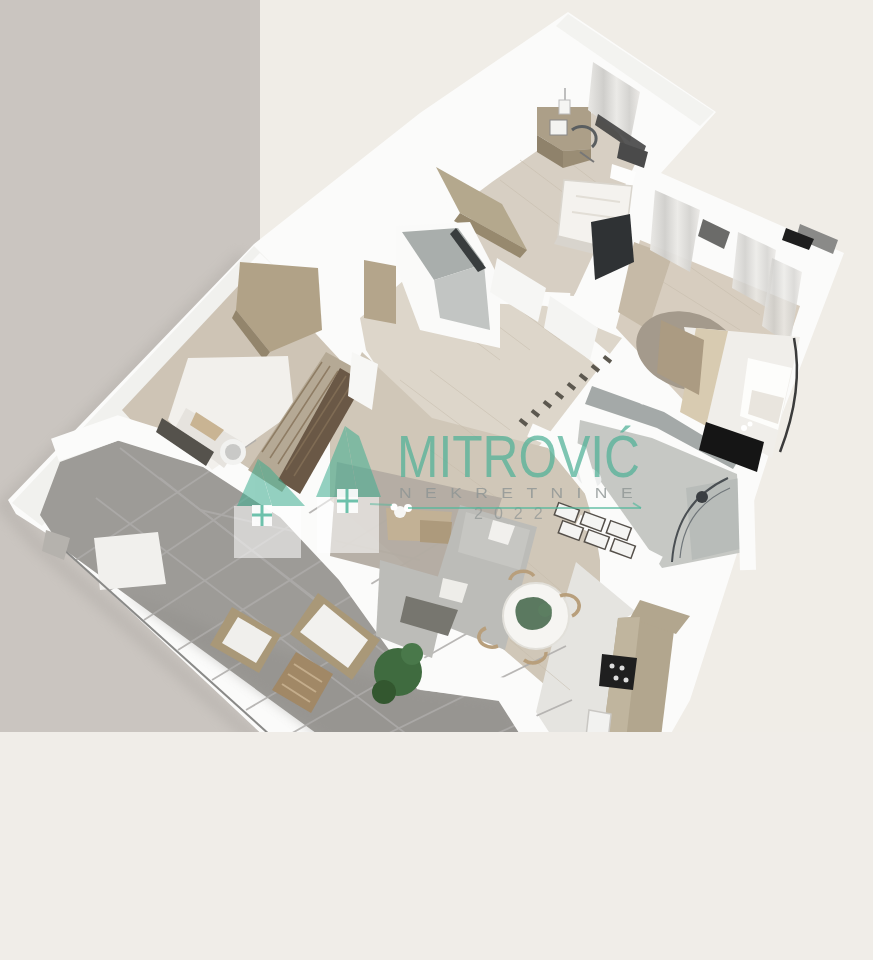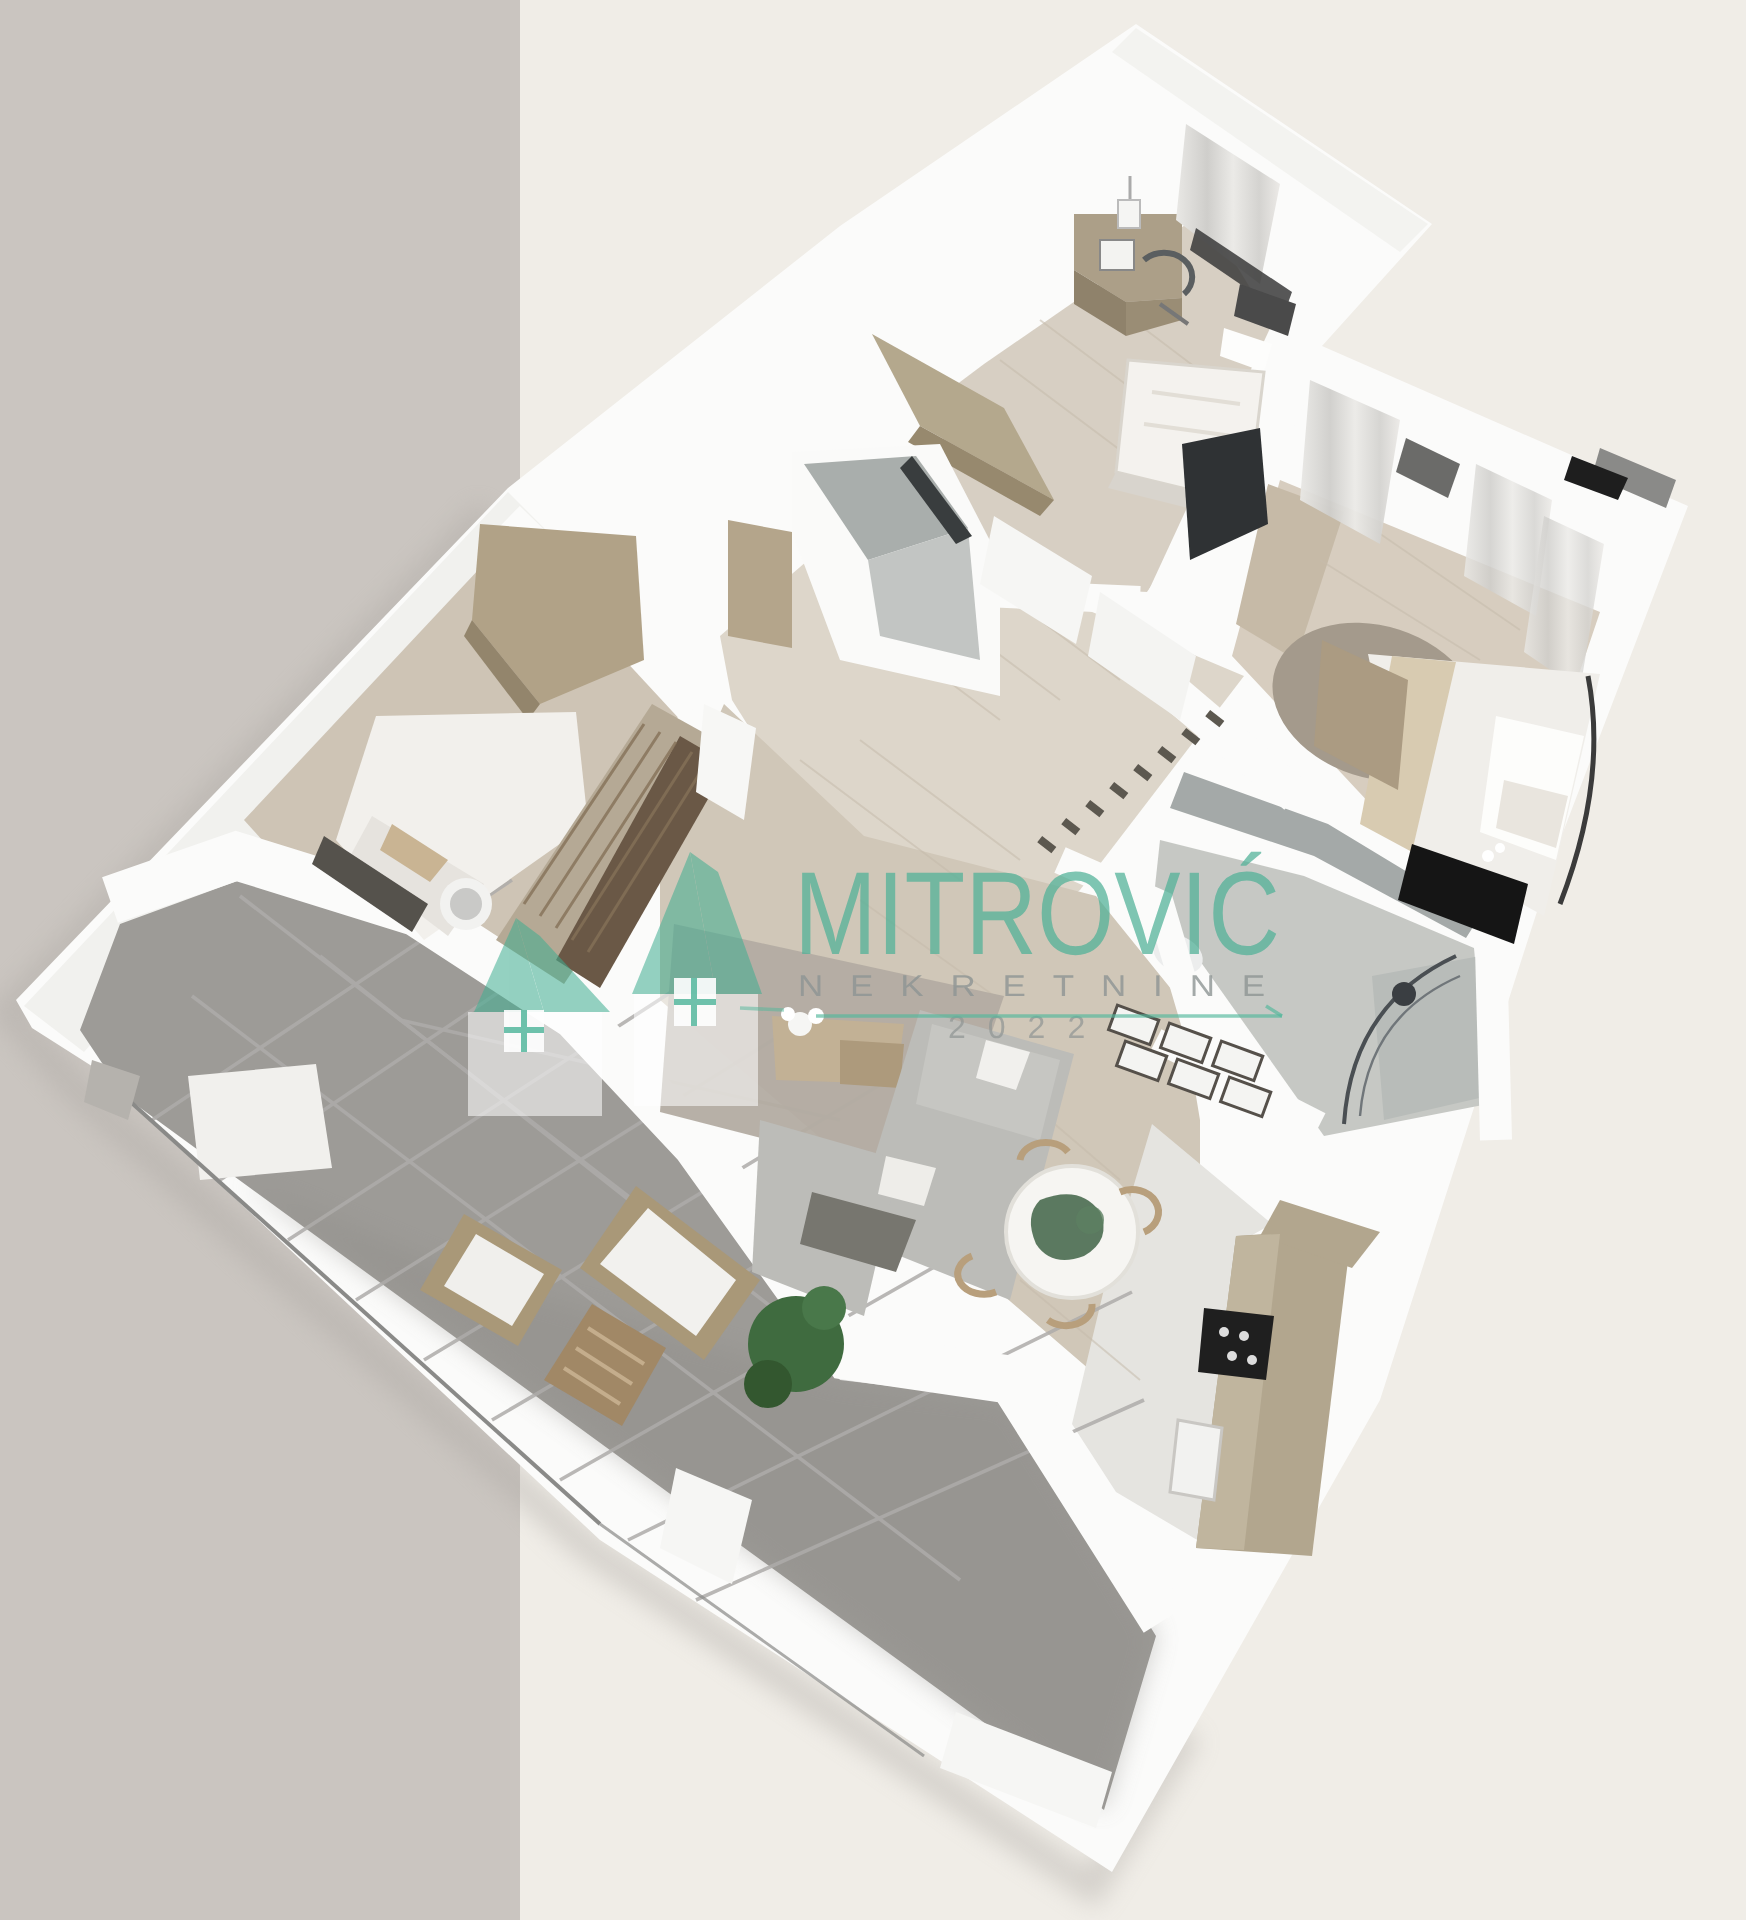--- a/index.html
+++ b/index.html
@@ -1,16 +1,16 @@
 <!DOCTYPE html>
 <html><head>
 <meta charset="utf-8">
 <style>
 html,body{margin:0;padding:0;background:#f0ede8;}
-#c{position:relative;width:873px;height:960px;overflow:hidden;font-family:"Liberation Sans",sans-serif;}
+#c{position:relative;width:873px;height:732px;overflow:hidden;font-family:"Liberation Sans",sans-serif;}
 </style>
 </head>
 <body>
 <div id="c">
 <svg width="873" height="960" viewBox="0 0 873 960">
 <defs>
 <filter id="blur6" x="-40%" y="-40%" width="180%" height="180%">
           <feGaussianBlur stdDeviation="6"></feGaussianBlur>
         </filter>
 <linearGradient id="curt" x1="0" y1="0" x2="1" y2="0">

